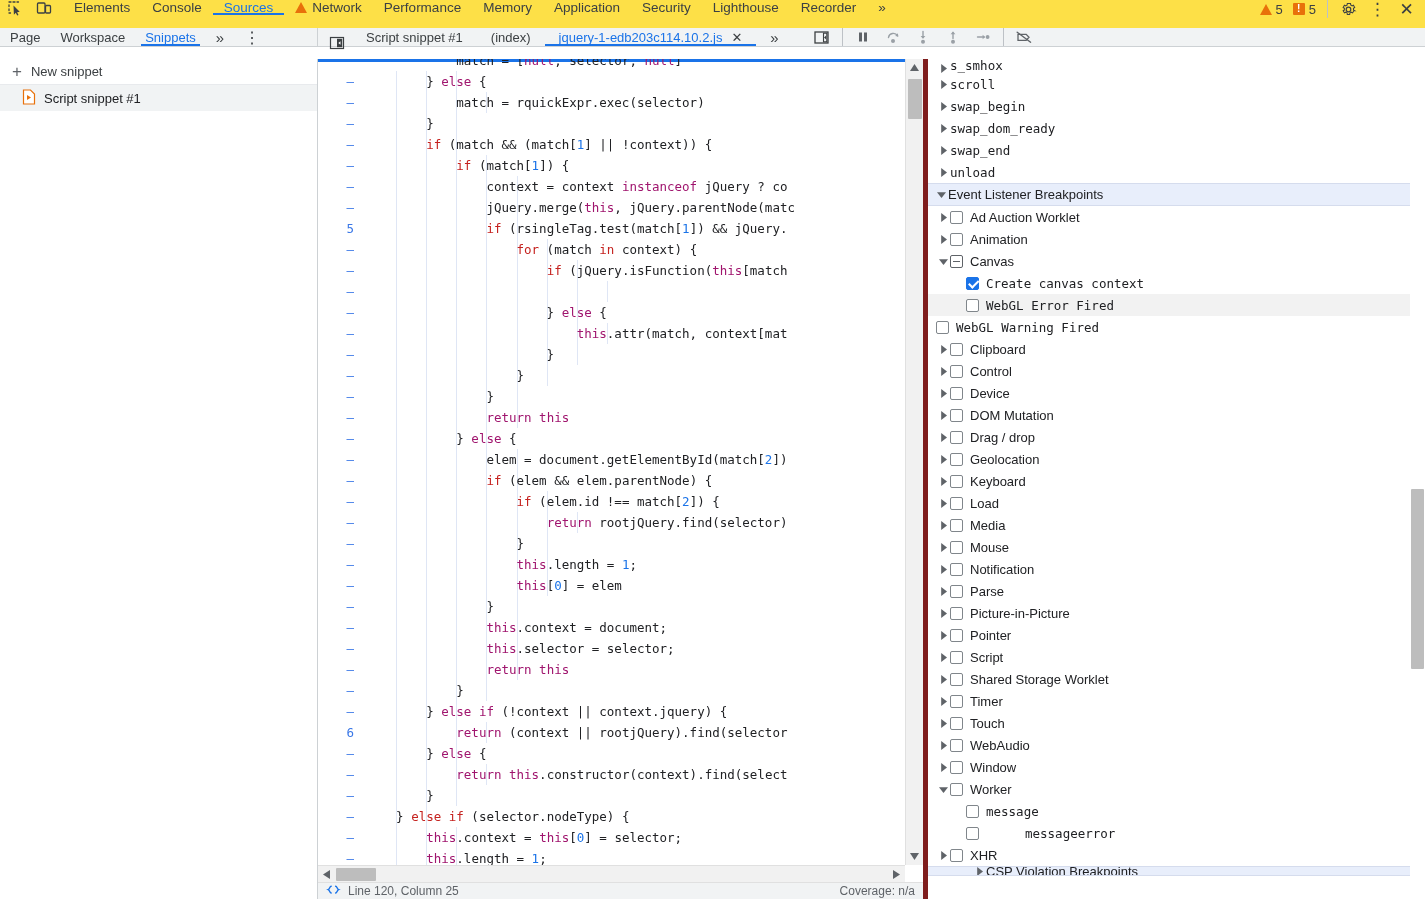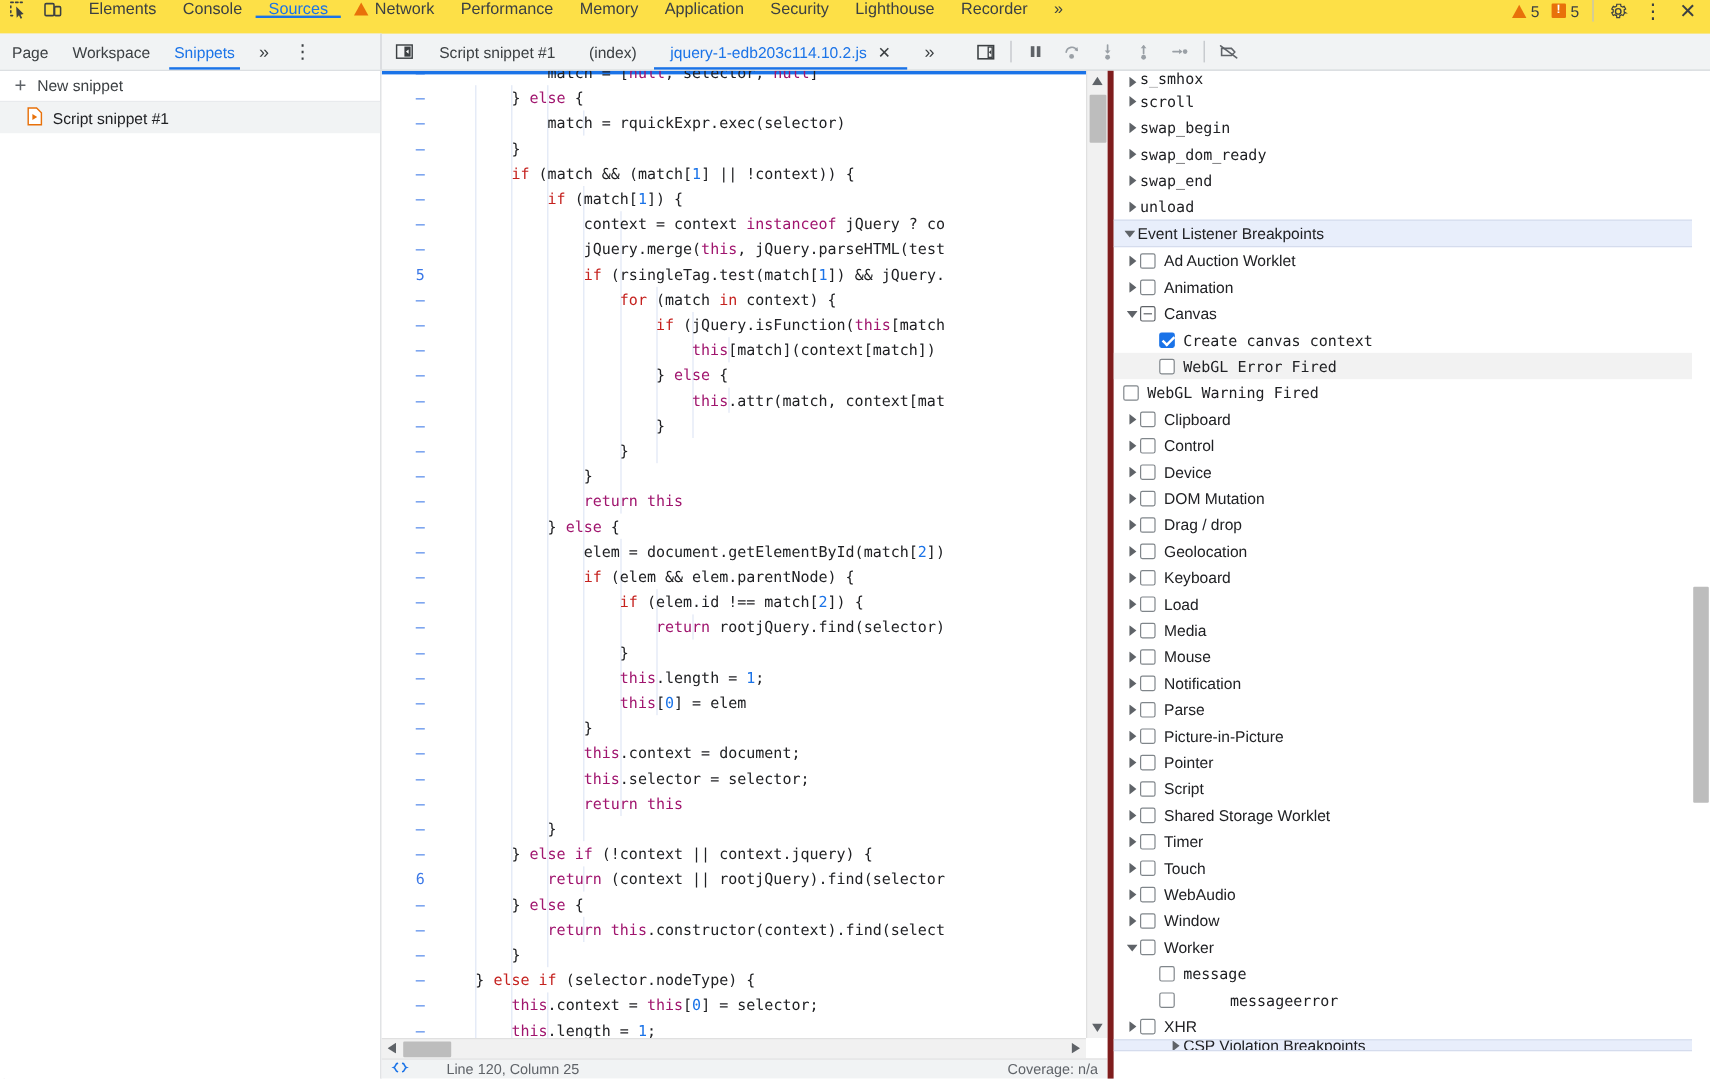--- a/index.html
+++ b/index.html
@@ -39,21 +39,21 @@
     width: 0; height: 0; border-left: 6px solid transparent;
     border-right: 6px solid transparent; border-bottom: 11px solid #e8710a;
   }
   .sq-err {
     width: 12px; height: 12px; background: #e8710a; border-radius: 1px;
     color: #fff; font-size: 10px; font-weight: bold; text-align: center; line-height: 12px;
   }
 
   
   #subtoolbar {
-    position: absolute; top: 28px; left: 0; width: 1425px; height: 31px;
+    position: absolute; top: 28px; left: 0; width: 1425px; height: 19px;
     background: #f1f3f4; display: flex; align-items: stretch;
     border-bottom: 1px solid #cdd1d4;
   }
   #nav-tabs {
     width: 318px; display: flex; align-items: stretch;
     border-right: 1px solid #cdd1d4; background: #f1f3f4;
   }
   .navtab {
     display: flex; align-items: center; padding: 0 10px; font-size: 13px;
     color: #3c4043; cursor: pointer; position: relative;
@@ -146,21 +146,21 @@
   .hs-arrow { width: 17px; text-align:center; cursor:pointer; }
   #ed-hthumb {
     position: absolute; left: 18px; top: 2px; height: 13px; width: 40px;
     background: #bdbdbd; border-radius: 1px; cursor: pointer;
   }
   
   #ed-status {
     position: absolute; left: 0; right: 0; bottom: 0; height: 17px;
     background: #f1f3f4; border-top: 1px solid #e0e0e0;
     display: flex; align-items: center; padding: 0 8px;
-    font-size: 12px; color: #5f6368; overflow: hidden; gap: 24px;
+    font-size: 12px; color: #5f6368; overflow: hidden;
   }
 
   
   #right-panel {
     position: absolute; top: 59px; left: 923px; right: 0; bottom: 0;
     background: #ffffff; border-left: 5px solid #7f1d1d; overflow: hidden;
   }
   .ev-row {
     display: flex; align-items: center; height: 22px; cursor: pointer;
     padding-left: 8px; font-size: 13px; color: #202124;
@@ -422,25 +422,25 @@
       </div>
     <div id="topline-hl"></div>
     <div id="code-lines">
         <div class="code-line" style="margin-top: -9px;"><span class="ln">–</span><span class="codetext"><span>            match = [</span><span class="kw2">null</span><span>, selector, </span><span class="kw2">null</span><span>]</span></span></div>
         <div class="code-line"><span class="ln">–</span><span class="codetext"><span>        } </span><span class="kw2">else</span><span> {</span></span></div>
         <div class="code-line"><span class="ln">–</span><span class="codetext"><span>            match = rquickExpr.exec(selector)</span></span></div>
         <div class="code-line"><span class="ln">–</span><span class="codetext"><span>        }</span></span></div>
         <div class="code-line"><span class="ln">–</span><span class="codetext"><span>        </span><span class="kw">if</span><span> (match &amp;&amp; (match[</span><span class="num">1</span><span>] || !context)) {</span></span></div>
         <div class="code-line"><span class="ln">–</span><span class="codetext"><span>            </span><span class="kw">if</span><span> (match[</span><span class="num">1</span><span>]) {</span></span></div>
         <div class="code-line"><span class="ln">–</span><span class="codetext"><span>                context = context </span><span class="kw2">instanceof</span><span> jQuery ? co</span></span></div>
-        <div class="code-line"><span class="ln">–</span><span class="codetext"><span>                jQuery.merge(</span><span class="kw2">this</span><span>, jQuery.parseHTML(test</span></span></div>
+        <div class="code-line"><span class="ln">–</span><span class="codetext"><span>                jQuery.merge(</span><span class="kw2">this</span><span>, jQuery.parentNode(matc</span></span></div>
         <div class="code-line"><span class="ln">5</span><span class="codetext"><span>                </span><span class="kw">if</span><span> (rsingleTag.test(match[</span><span class="num">1</span><span>]) &amp;&amp; jQuery.</span></span></div>
         <div class="code-line"><span class="ln">–</span><span class="codetext"><span>                    </span><span class="kw">for</span><span> (match </span><span class="kw">in</span><span> context) {</span></span></div>
         <div class="code-line"><span class="ln">–</span><span class="codetext"><span>                        </span><span class="kw">if</span><span> (jQuery.isFunction(</span><span class="kw2">this</span><span>[match</span></span></div>
-        <div class="code-line"><span class="ln">–</span><span class="codetext"><span>                            </span><span class="kw2">this</span><span>[match](context[match])</span></span></div>
+        <div class="code-line"><span class="ln">–</span></div>
         <div class="code-line"><span class="ln">–</span><span class="codetext"><span>                        } </span><span class="kw2">else</span><span> {</span></span></div>
         <div class="code-line"><span class="ln">–</span><span class="codetext"><span>                            </span><span class="kw2">this</span><span>.attr(match, context[mat</span></span></div>
         <div class="code-line"><span class="ln">–</span><span class="codetext"><span>                        }</span></span></div>
         <div class="code-line"><span class="ln">–</span><span class="codetext"><span>                    }</span></span></div>
         <div class="code-line"><span class="ln">–</span><span class="codetext"><span>                }</span></span></div>
         <div class="code-line"><span class="ln">–</span><span class="codetext"><span>                </span><span class="kw2">return</span><span> </span><span class="kw2">this</span></span></div>
         <div class="code-line"><span class="ln">–</span><span class="codetext"><span>            } </span><span class="kw2">else</span><span> {</span></span></div>
         <div class="code-line"><span class="ln">–</span><span class="codetext"><span>                elem = document.getElementById(match[</span><span class="num">2</span><span>])</span></span></div>
         <div class="code-line"><span class="ln">–</span><span class="codetext"><span>                </span><span class="kw">if</span><span> (elem &amp;&amp; elem.parentNode) {</span></span></div>
         <div class="code-line"><span class="ln">–</span><span class="codetext"><span>                    </span><span class="kw">if</span><span> (elem.id !== match[</span><span class="num">2</span><span>]) {</span></span></div>

